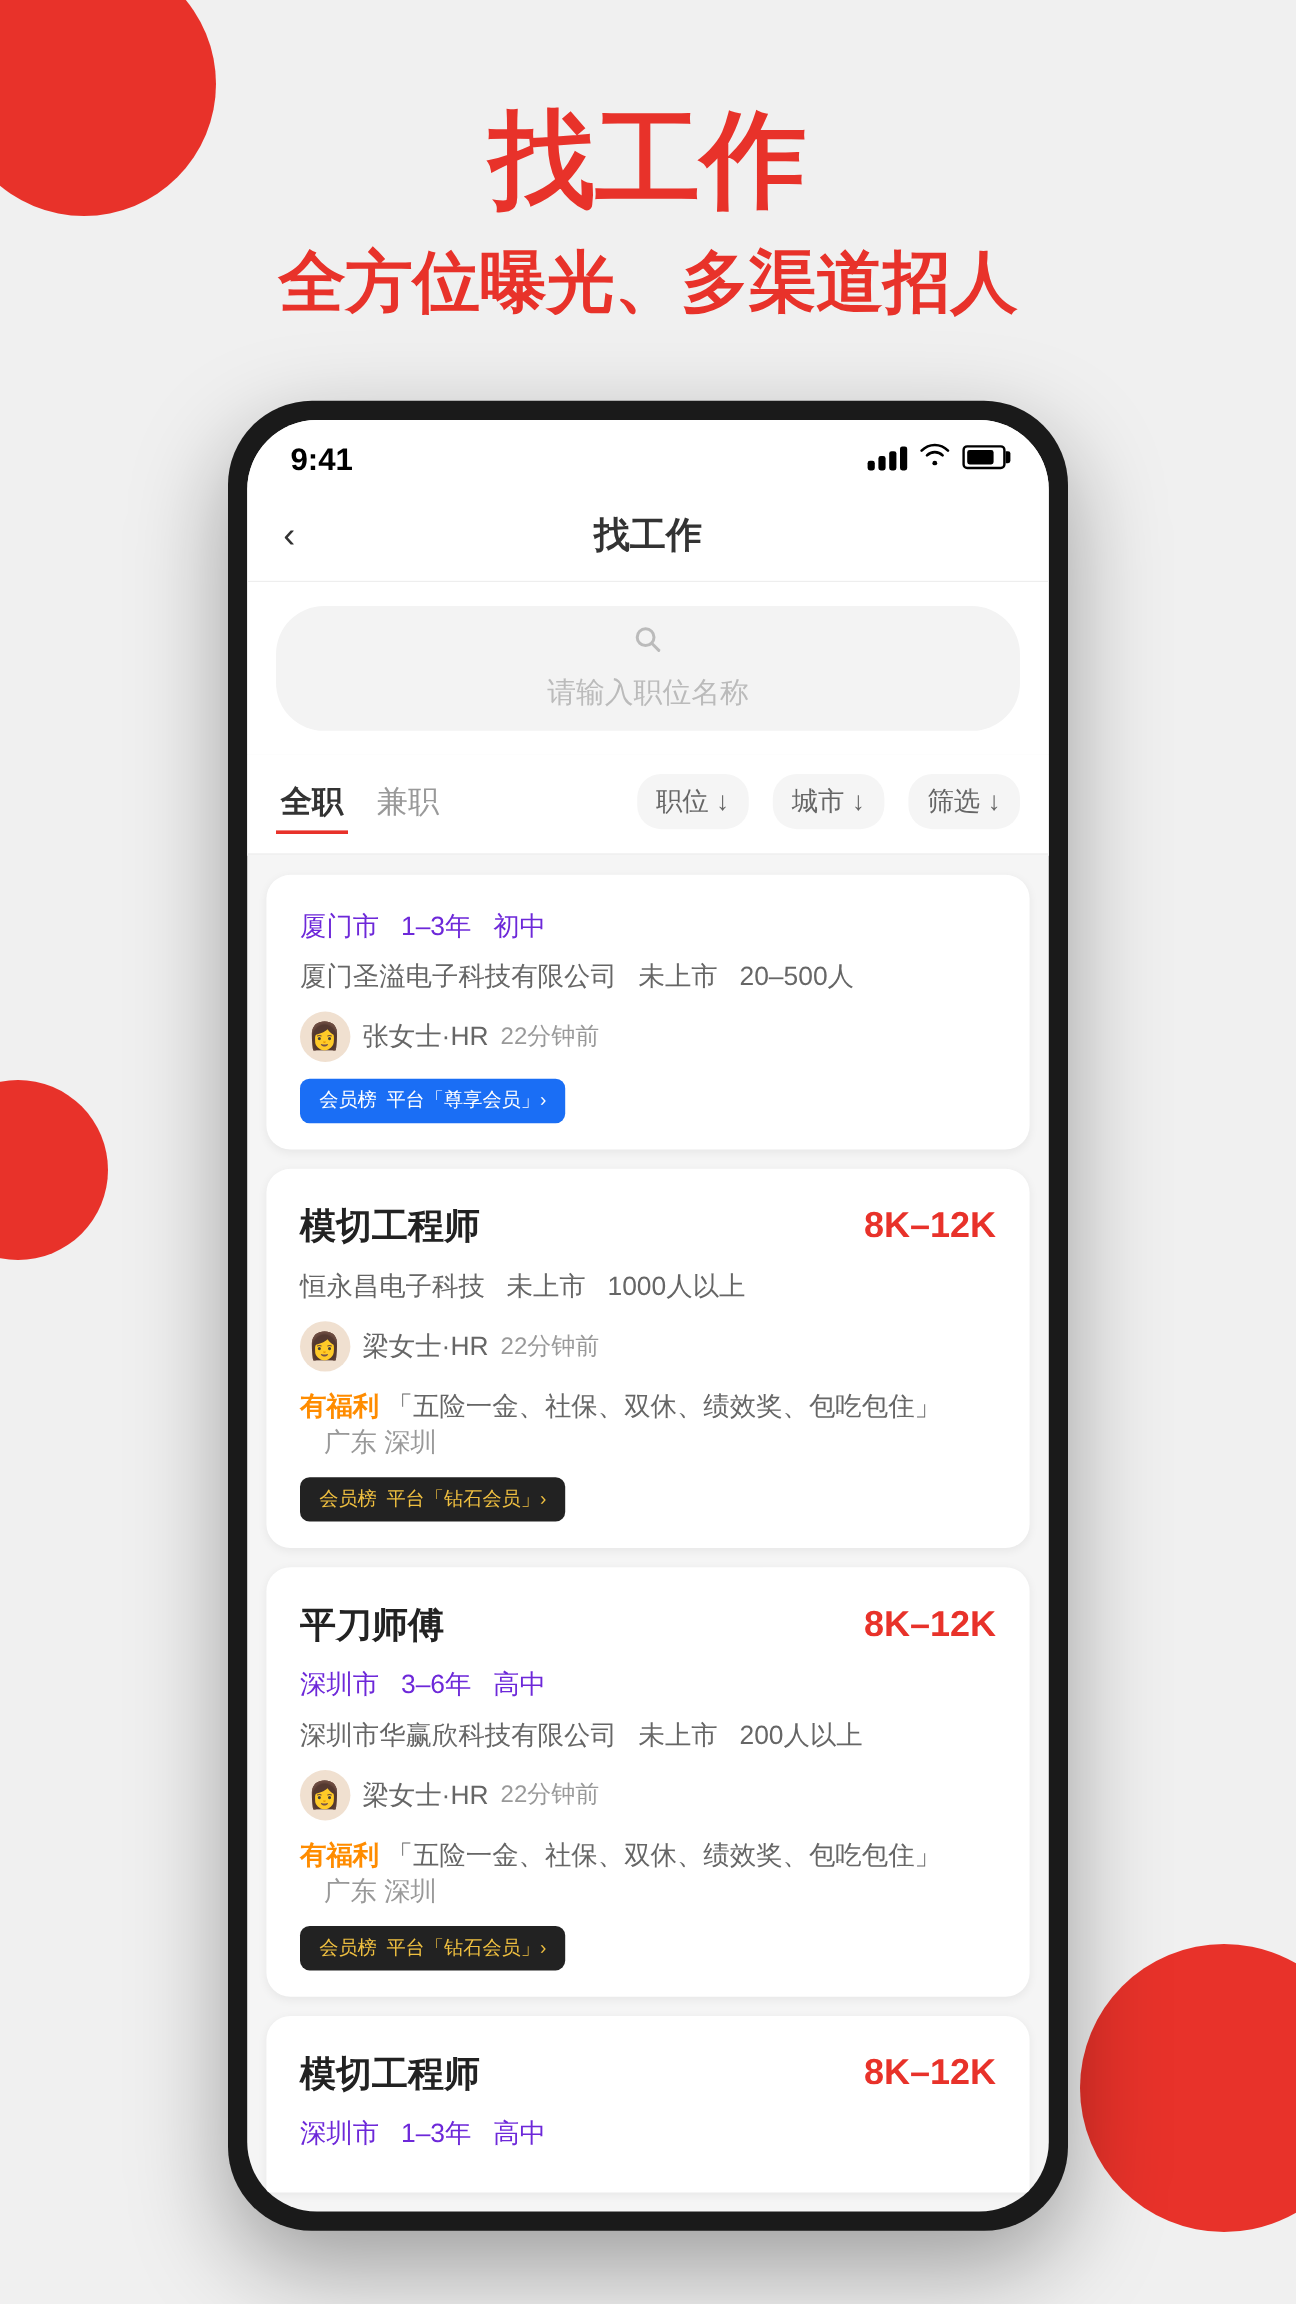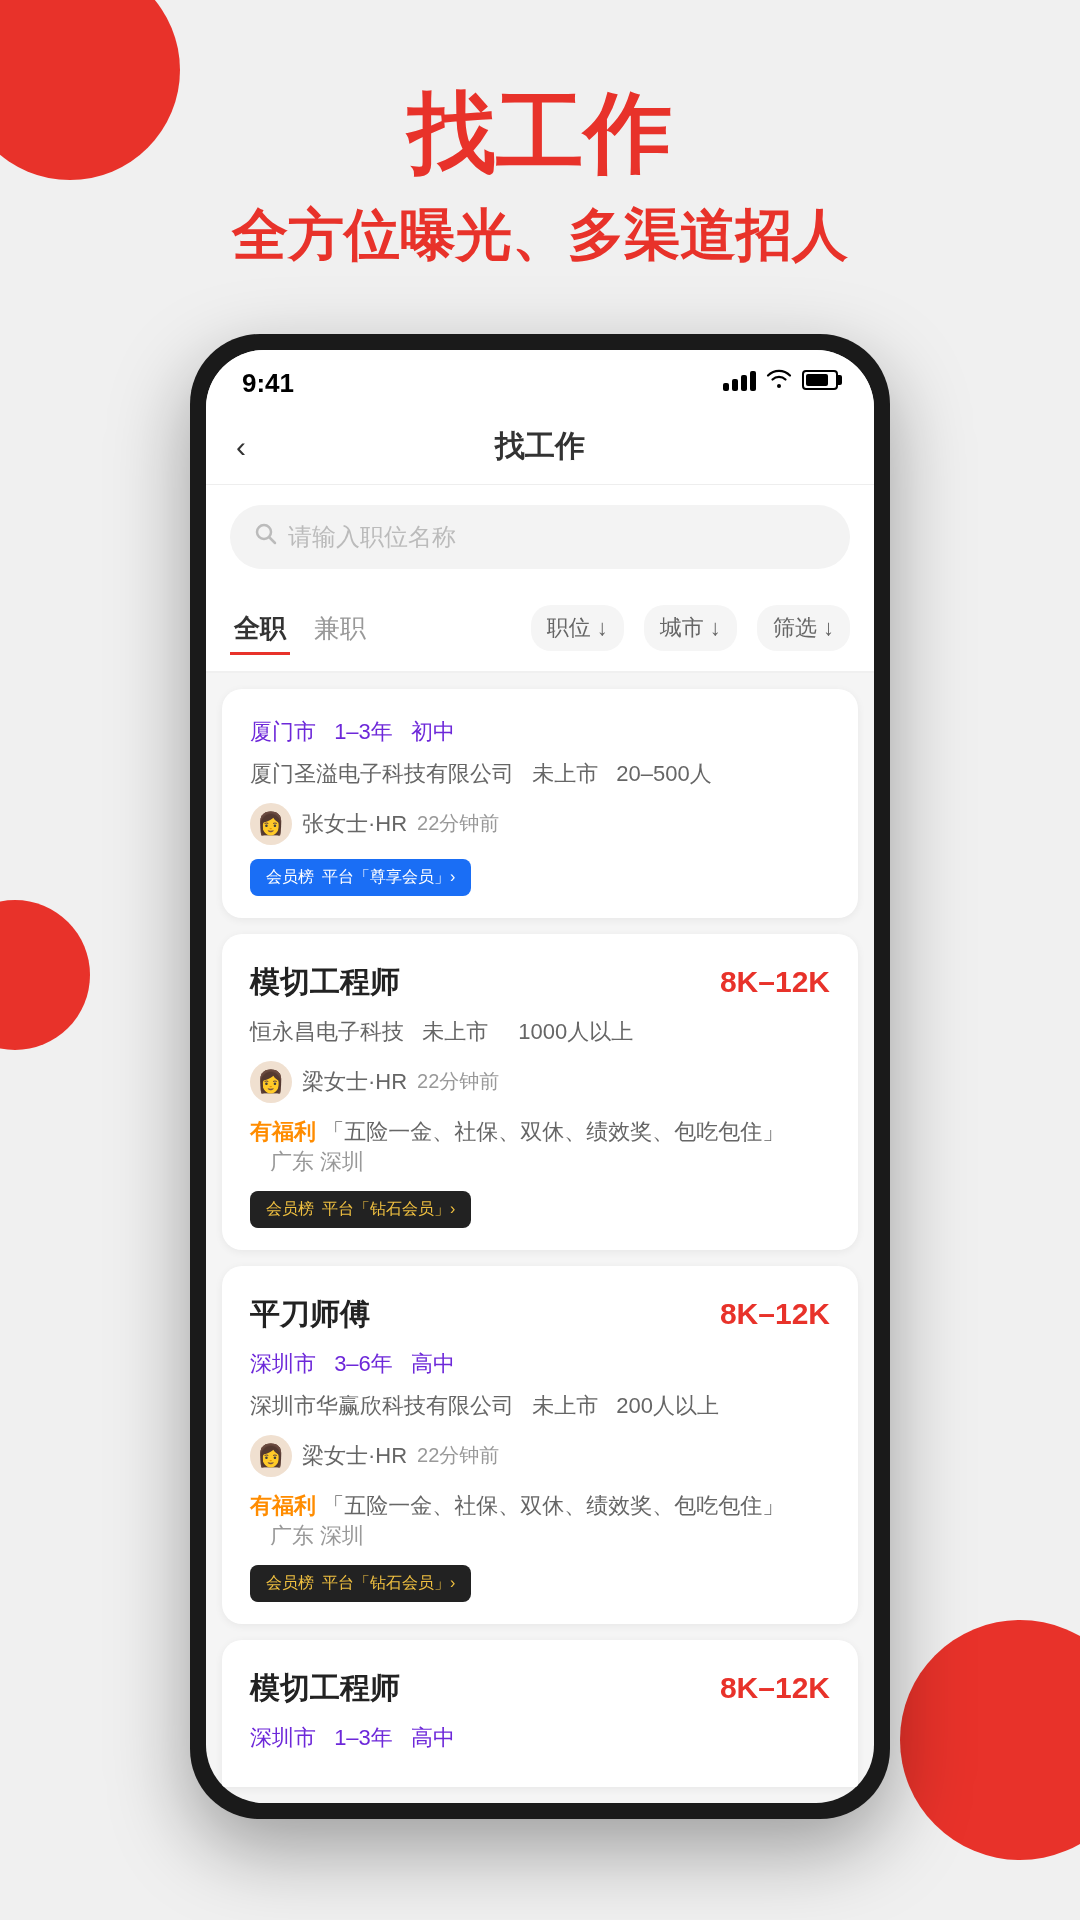--- a/index.html
+++ b/index.html
@@ -178,20 +178,21 @@
       background: #fff;
       padding: 20px 24px;
     }
     .search-box {
       background: #f3f3f3;
       border-radius: 40px;
       padding: 16px 24px;
       display: flex;
       align-items: center;
       gap: 10px;
+      flex-direction: column;
     }
     .search-icon-circle {
       font-size: 22px;
       color: #999;
     }
     .search-placeholder {
       font-size: 24px;
       color: #bbb;
     }
 
@@ -437,21 +438,21 @@
   </div>
           <div class="job-card">
     <div class="job-header">
       <span class="job-title">模切工程师</span>
       <span class="job-salary">8K–12K</span>
     </div>
     
     <div class="job-company">
       <span>恒永昌电子科技</span>
       <span style="margin-left:12px">未上市</span>
-      <span style="margin-left:24px">1000人以上</span>
+      <span style="margin-left:12px">1000人以上</span>
     </div>
   
     
     <div class="job-hr">
       <div class="hr-avatar">👩</div>
       <span class="hr-name">梁女士·HR</span>
       <span class="hr-time">22分钟前</span>
     </div>
   
     

